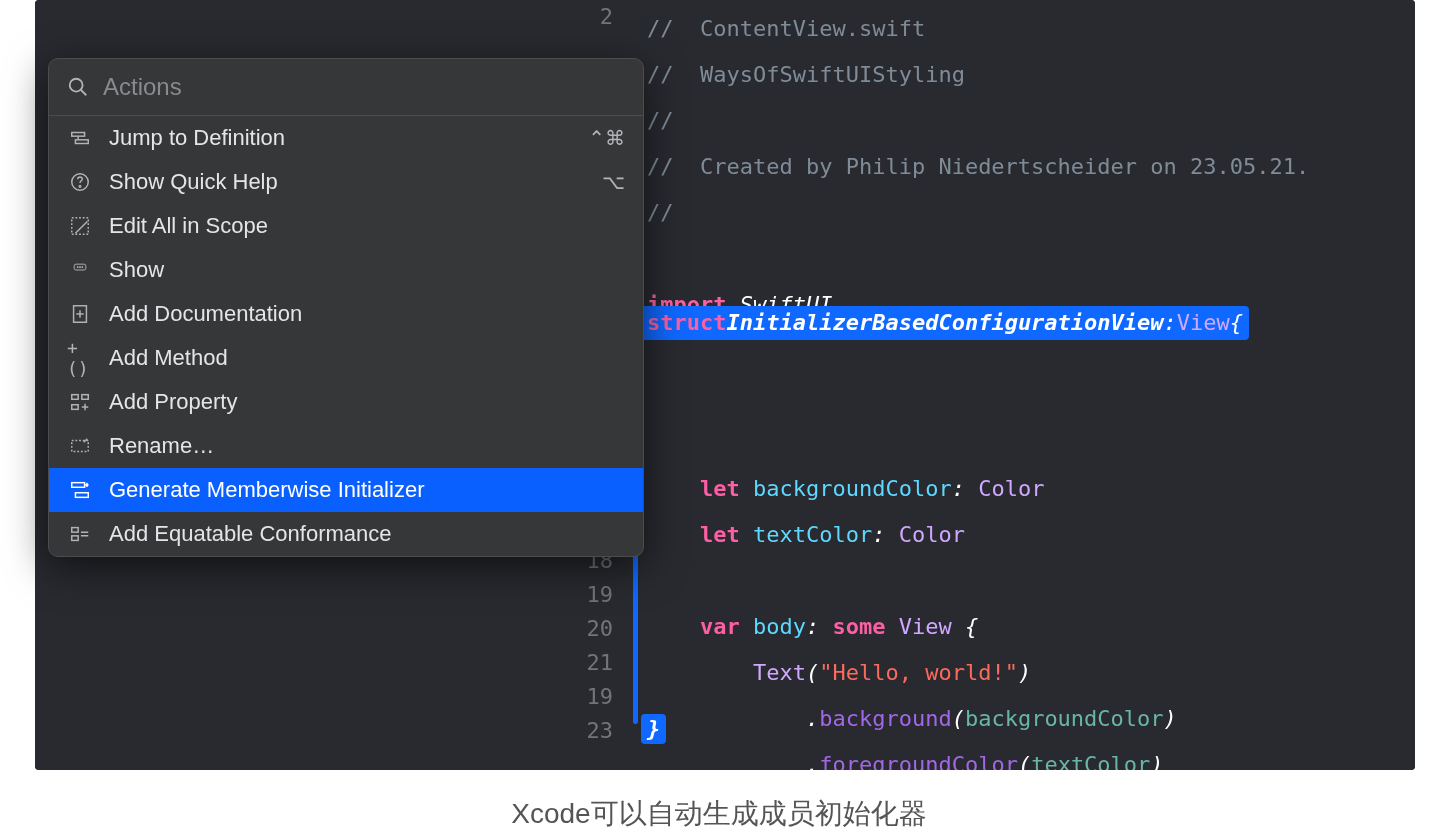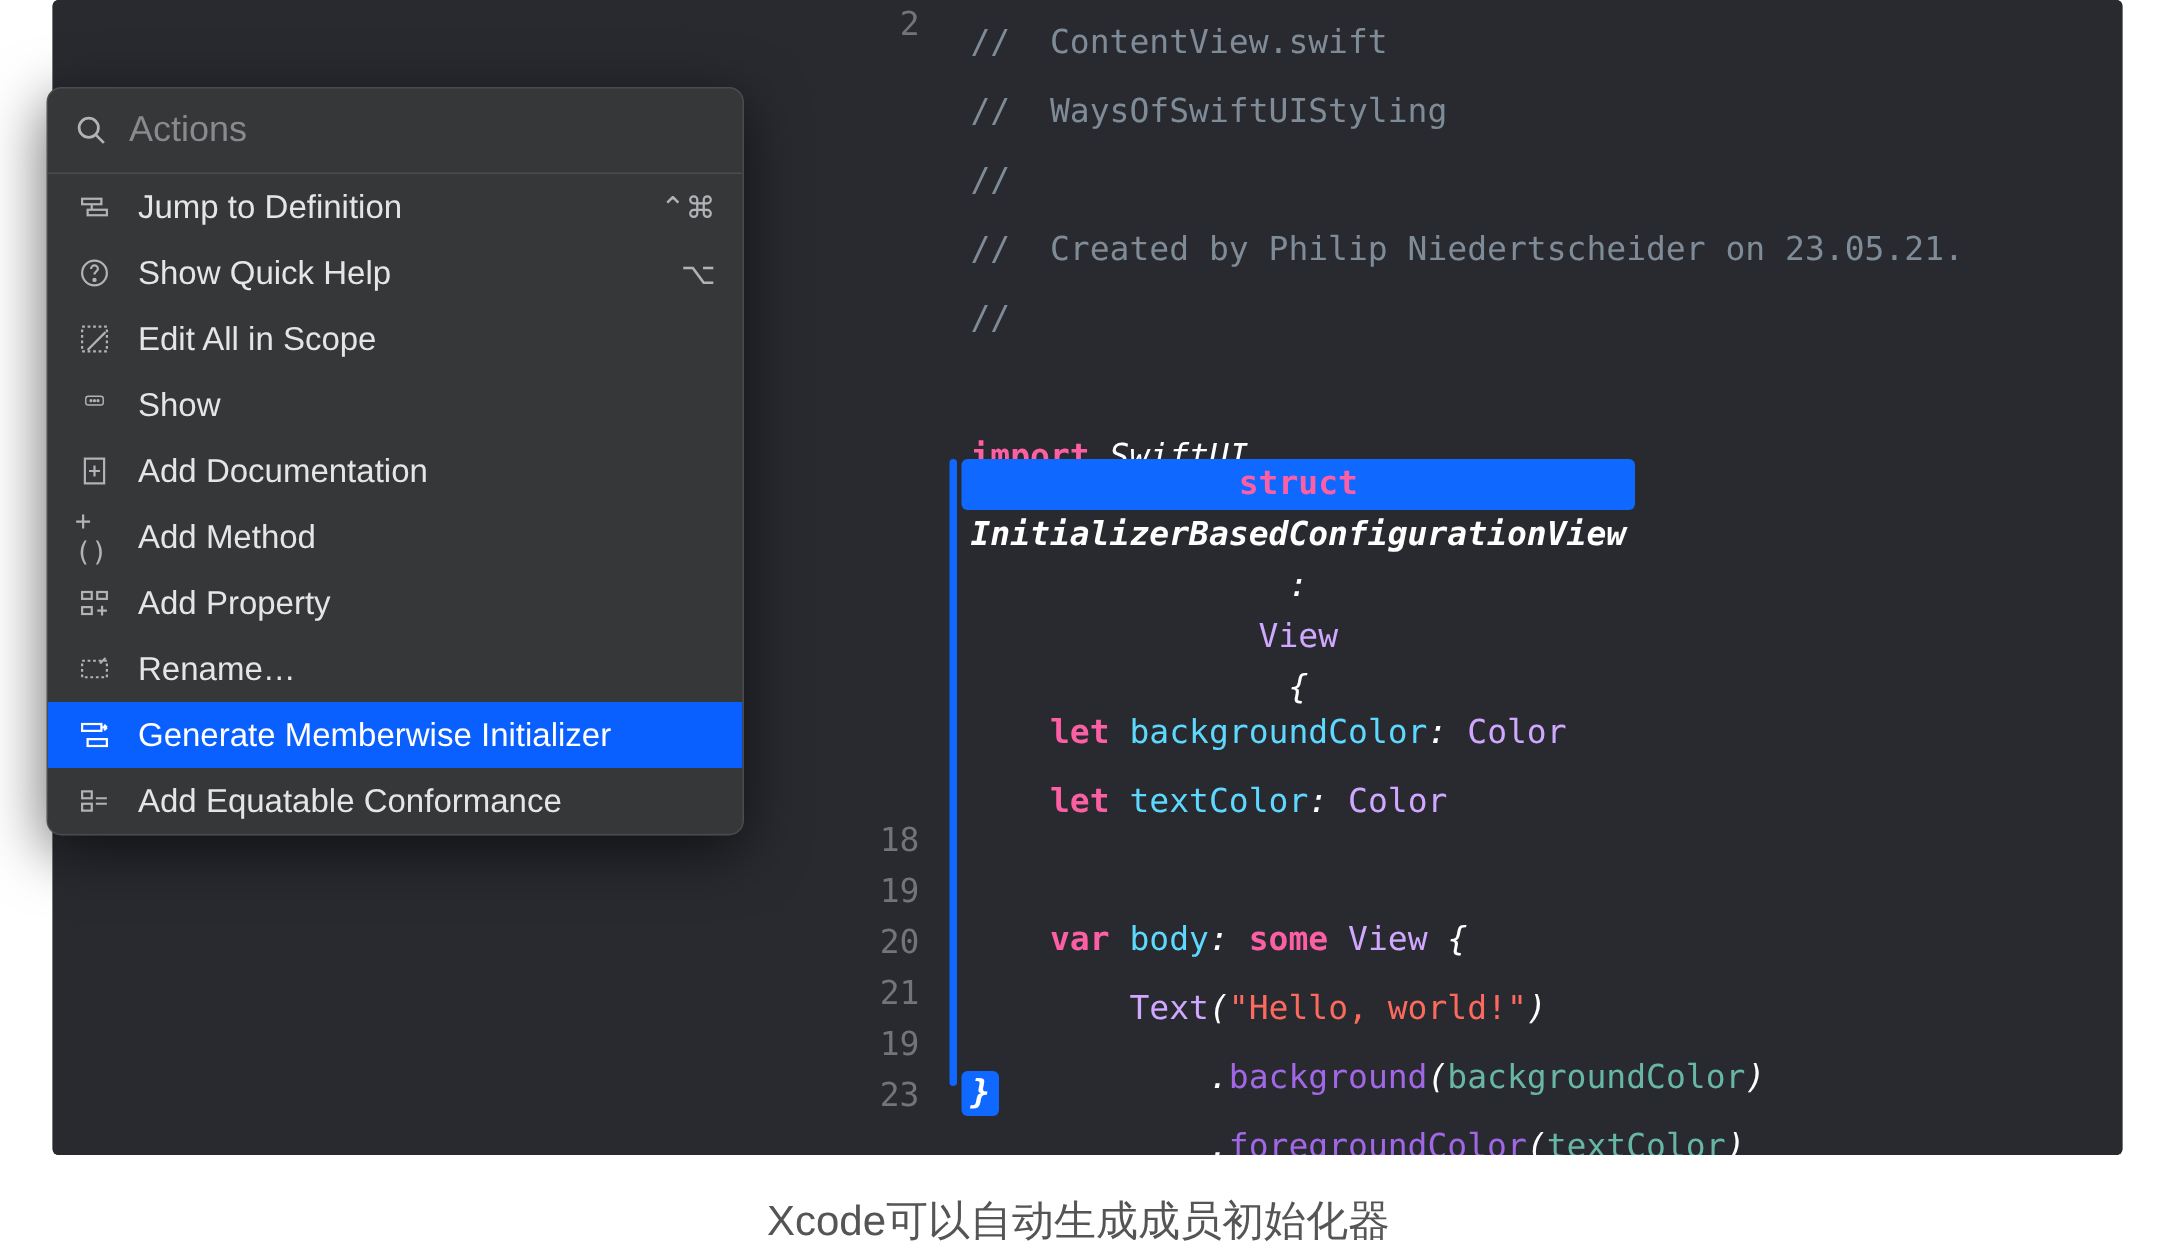--- a/index.html
+++ b/index.html
@@ -66,21 +66,20 @@
       position: absolute;
       background: #0f68ff;
       border-radius: 4px;
       top: 306px;
       left: 18px;
       height: 34px;
       padding: 0 6px;
       display: flex;
       align-items: center;
       z-index: 1;
-      flex-direction: column;
     }
     .struct-bar {
       position: absolute;
       left: 10px;
       top: 306px;
       width: 5px;
       height: 418px;
       background: #0f68ff;
       border-radius: 3px;
       z-index: 0;
@@ -93,22 +92,22 @@
       padding: 0 6px;
       height: 30px;
       border-radius: 4px;
       display: flex;
       align-items: center;
       z-index: 1;
     }
     .actions-popup {
       position: absolute;
       top: 58px;
-      left: 31px;
-      width: 465px;
+      left: 48px;
+      width: 596px;
       background: #363739;
       border: 1px solid #4b4c4e;
       border-radius: 10px;
       box-shadow: 0 10px 40px rgba(0,0,0,0.6);
       overflow: hidden;
       z-index: 10;
     }
     .search-row {
       display: flex;
       align-items: center;

